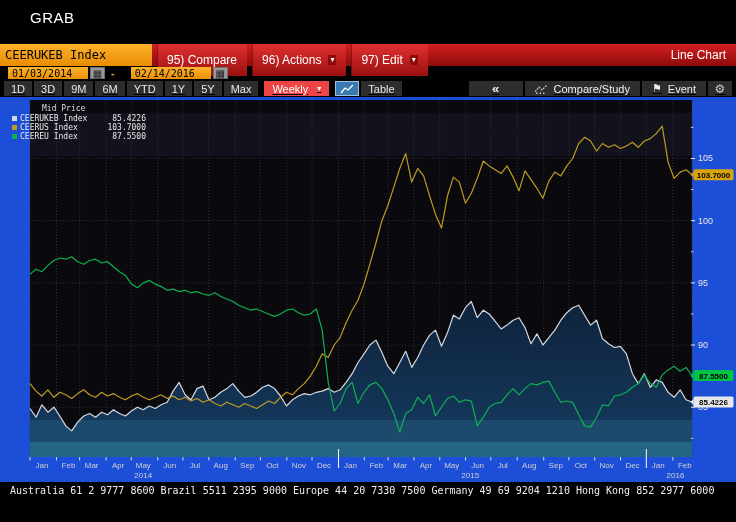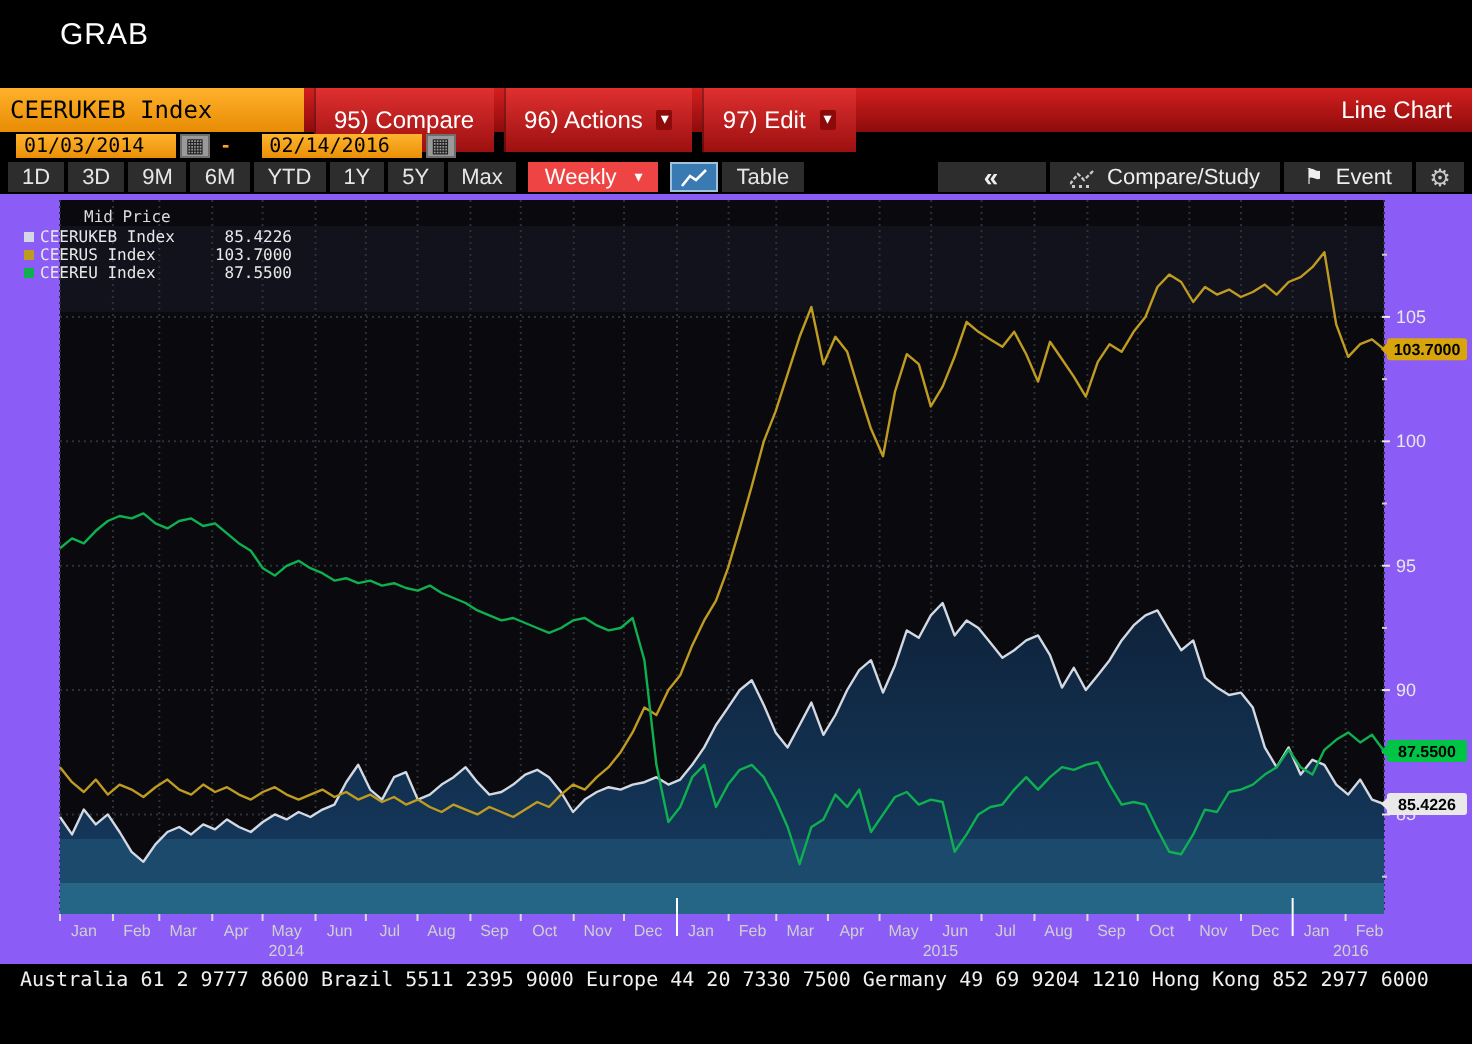--- a/index.html
+++ b/index.html
@@ -24,35 +24,35 @@
   .daterow{height:14px;background:#000;display:flex;align-items:center;}
   .datebox{height:12px;margin-top:0;background:linear-gradient(180deg,#ffb42e,#e98f06);
            color:#000;font-family:"DejaVu Sans Mono",monospace;font-size:10px;
            display:flex;align-items:center;padding:0 4px;}
   .d1{margin-left:8px;width:72px;}
   .d2{margin-left:16px;width:72px;}
   .calbtn{width:15px;height:12px;margin-left:2px;background:#9a9a9a;color:#222;
           font-size:10px;line-height:11px;text-align:center;border:1px solid #6f6f6f;box-sizing:border-box;}
   .dash{color:#f5a623;font-size:11px;margin-left:6px;font-weight:bold;}
   
-  .tabrow{height:17px;background:#000;display:flex;align-items:center;}
+  .tabrow{height:17px;background:#000;display:flex;align-items:center;text-decoration:underline;}
   .tbtn{height:15px;margin-left:2px;background:#2d2d2d;color:#e6e6e6;font-size:11px;
         display:flex;align-items:center;padding:0 7px;cursor:default;}
   .tbtn.first{margin-left:4px;}
   .weekly{background:#ef4444;color:#fff;padding:0 8px;margin-left:6px;}
   .weekly .dd{font-size:8px;margin-left:9px;}
   .iconbtn{width:24px;justify-content:center;padding:0;background:#3a7ab3;border:1px solid #9fc2dd;box-sizing:border-box;margin-left:6px;}
   .tabrow .spacer{flex:1;}
   .wbtn{height:15px;margin-left:2px;background:#2d2d2d;color:#efefef;font-size:11px;
         display:flex;align-items:center;justify-content:center;padding:0 10px;}
   .collapse{font-size:13px;width:34px;font-weight:bold;}
   .wbtn .mi{margin-right:6px;display:inline-flex;}
   .gearbtn{width:24px;padding:0;color:#c9c9c9;font-size:12px;margin-right:4px;}
   
-  .chart{height:385px;background:#8b5cf6;position:relative;}
+  .chart{height:385px;background:#1d4ed8;position:relative;}
   svg text{font-family:"Liberation Sans",sans-serif;}
   .legend{position:absolute;left:12px;top:7px;font-family:"DejaVu Sans Mono",monospace;
           font-size:8px;color:#e8e8e8;z-index:5;}
   .legend-title{margin-left:30px;margin-bottom:1px;color:#dcdcdc;}
   .lrow{display:flex;align-items:center;height:9px;}
   .lmark{width:5px;height:5px;margin-right:3px;display:inline-block;}
   .lname{width:80px;}
   .lval{width:46px;text-align:right;}
   
   .statusbar{height:40px;background:#000;color:#f0f0f0;

